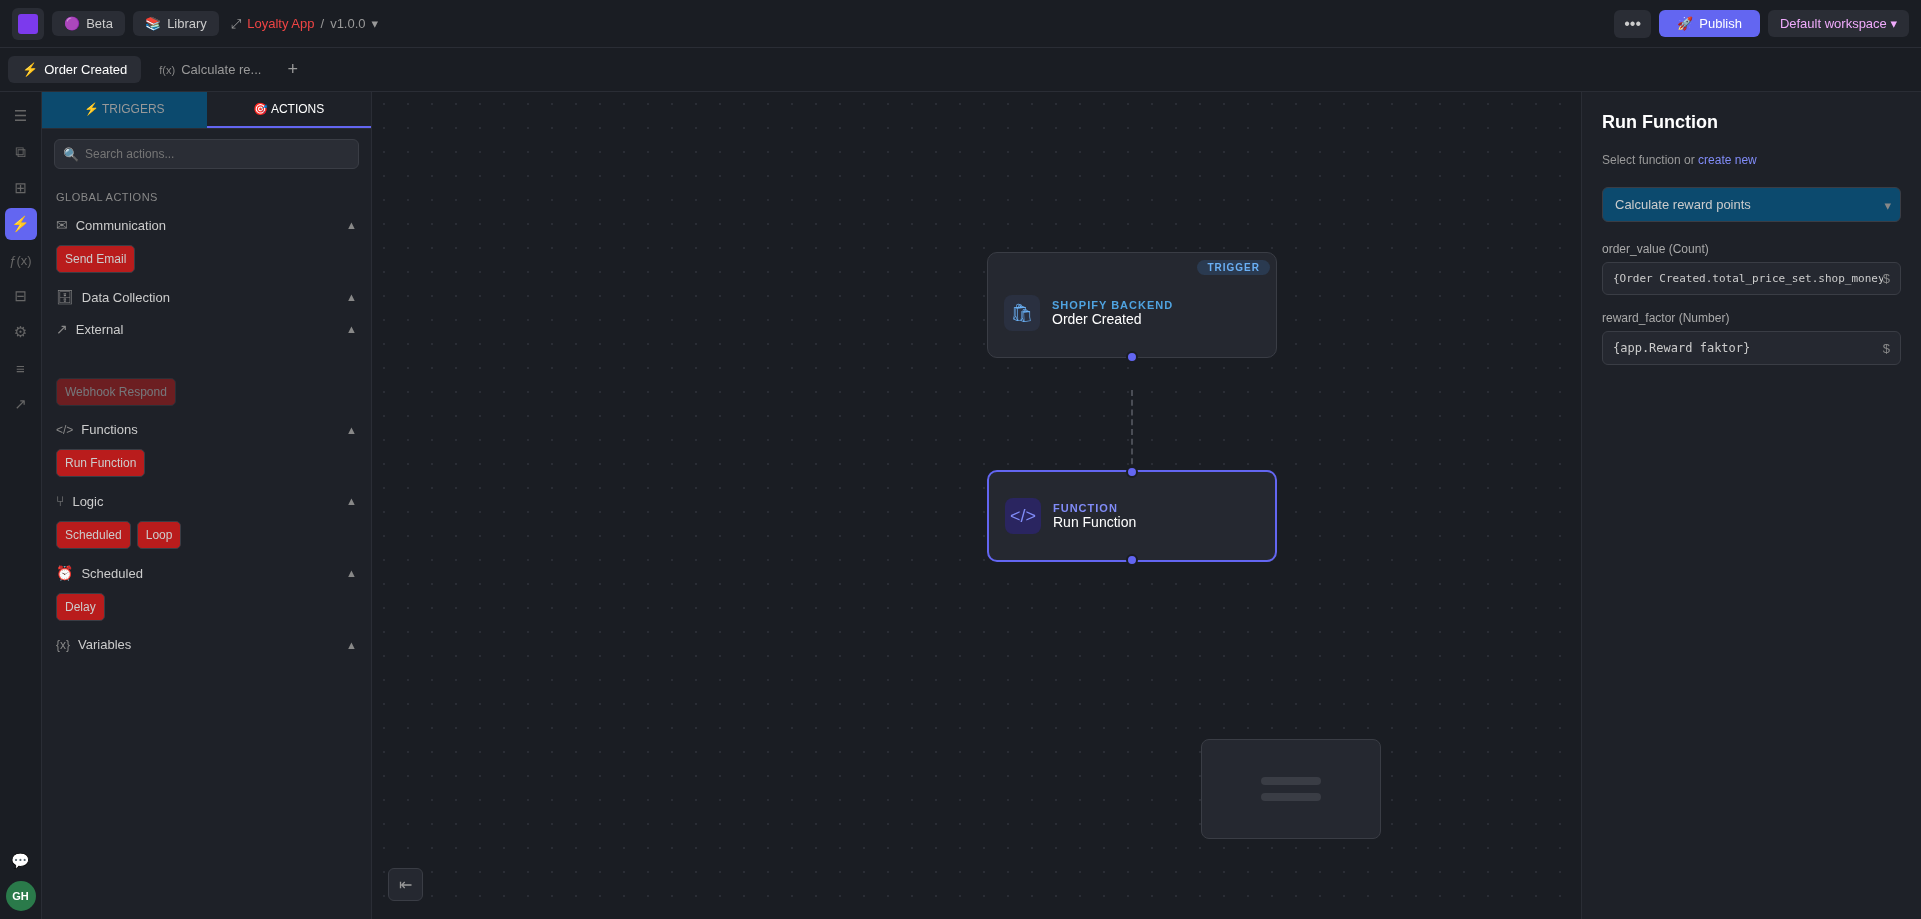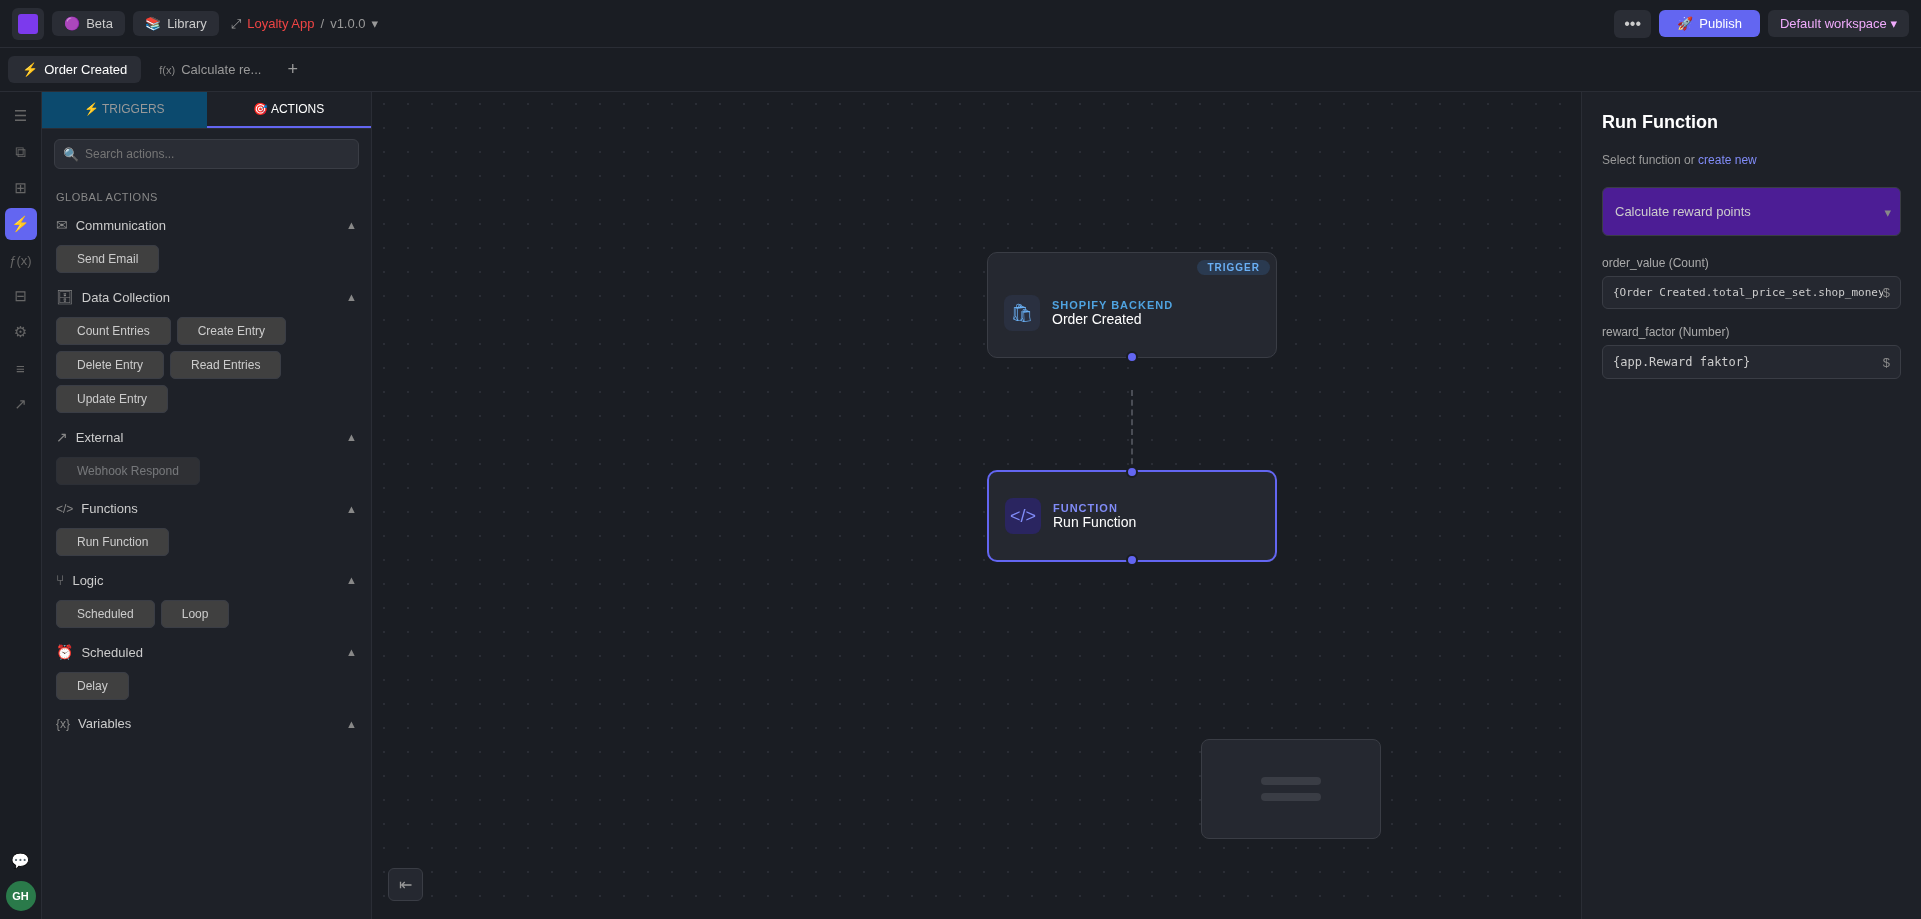--- a/index.html
+++ b/index.html
@@ -45,22 +45,22 @@
     .search-wrap { position: relative; }
     .search-icon-inner { position: absolute; left: 9px; top: 50%; transform: translateY(-50%); color: #666; font-size: 13px; }
 
     .actions-list { overflow-y: auto; flex: 1; padding-bottom: 20px; }
     .section-label { font-size: 11px; color: #888; text-transform: uppercase; padding: 12px 14px 6px; letter-spacing: 0.5px; }
     .section-header { display: flex; align-items: center; justify-content: space-between; padding: 8px 14px; cursor: pointer; }
     .section-header-left { display: flex; align-items: center; gap: 8px; font-size: 13px; color: #ccc; }
     .section-header-icon { font-size: 14px; color: #888; }
     .chevron { color: #888; font-size: 11px; }
     .action-items { display: flex; flex-wrap: wrap; gap: 6px; padding: 4px 14px 8px; }
-    .action-chip { padding: 6px 20px; border-radius: 5px; font-size: 12px; color: #ccc; cursor: pointer; border: 1px solid #3a3d45; background: #404040; }
-    .action-chip.disabled { opacity: 0.5; cursor: default; }
+    .action-chip { padding: 6px 8px; border-radius: 5px; font-size: 12px; color: #ccc; cursor: pointer; border: 1px solid #3a3d45; background: #b91c1c; }
+    .action-chip.disabled { opacity: 0.5; cursor: default; margin-top: 29px; }
 
     
     .canvas { flex: 1; background: #1a1d23; position: relative; overflow: hidden; background-image: radial-gradient(circle, #2a2d35 1px, transparent 1px); background-size: 24px 24px; }
     .canvas-content { position: absolute; top: 0; left: 0; width: 100%; height: 100%; }
 
     
     .node { position: absolute; border-radius: 10px; cursor: pointer; }
     .trigger-node { width: 290px; left: 615px; top: 160px; background: #252830; border: 1px solid #3a3d45; border-radius: 10px; }
     .trigger-badge { text-align: right; padding: 6px; }
     .trigger-badge-inner { display: inline-block; background: #2a3a50; color: #6ab0f5; font-size: 10px; font-weight: bold; padding: 2px 10px; border-radius: 10px; letter-spacing: 1px; }
@@ -84,21 +84,21 @@
 
     
     .canvas-tool { position: absolute; bottom: 18px; left: 16px; background: #252830; border: 1px solid #3a3d45; border-radius: 6px; padding: 6px 10px; cursor: pointer; color: #999; font-size: 16px; }
 
     
     .right-panel { width: 340px; background: #1e2128; border-left: 1px solid #2a2d35; padding: 20px; flex-shrink: 0; overflow-y: auto; }
     .rp-title { font-size: 18px; color: #fff; font-weight: 600; margin-bottom: 20px; }
     .rp-label { font-size: 12px; color: #999; margin-bottom: 20px; }
     .rp-label a { color: #818cf8; cursor: pointer; }
     .rp-select-wrap { position: relative; margin-bottom: 20px; }
-    .rp-select-wrap select { width: 100%; background: #4c1d95; border: 1px solid #3a3d45; border-radius: 6px; padding: 16px 12px; color: #ccc; font-size: 13px; appearance: none; cursor: pointer; outline: none; }
+    .rp-select-wrap select { width: 100%; background: #0c4a6e; border: 1px solid #3a3d45; border-radius: 6px; padding: 9px 12px; color: #ccc; font-size: 13px; appearance: none; cursor: pointer; outline: none; }
     .rp-select-chevron { position: absolute; right: 10px; top: 50%; transform: translateY(-50%); color: #888; pointer-events: none; }
     .rp-field-label { font-size: 12px; color: #aaa; margin-bottom: 6px; margin-top: 16px; }
     .rp-input-row { display: flex; align-items: center; background: #252830; border: 1px solid #3a3d45; border-radius: 6px; padding: 0 10px; margin-bottom: 4px; }
     .rp-input-row input { flex: 1; background: none; border: none; color: #ccc; font-size: 12px; padding: 9px 0; outline: none; font-family: monospace; }
     .rp-input-dollar { color: #888; font-size: 13px; }
 
     
     ::-webkit-scrollbar { width: 4px; }
     ::-webkit-scrollbar-track { background: #1e2128; }
     ::-webkit-scrollbar-thumb { background: #3a3d45; border-radius: 2px; }
@@ -197,27 +197,20 @@
         <div class="action-chip">Send Email</div>
       </div>
 
       <div class="section-header">
         <div class="section-header-left">
           <span class="section-header-icon">🗄</span>
           <span>Data Collection</span>
         </div>
         <span class="chevron">▲</span>
       </div>
-      <div class="action-items">
-        <div class="action-chip">Count Entries</div>
-        <div class="action-chip">Create Entry</div>
-        <div class="action-chip">Delete Entry</div>
-        <div class="action-chip">Read Entries</div>
-        <div class="action-chip">Update Entry</div>
-      </div>
 
       <div class="section-header">
         <div class="section-header-left">
           <span class="section-header-icon">↗</span>
           <span>External</span>
         </div>
         <span class="chevron">▲</span>
       </div>
       <div class="action-items">
         <div class="action-chip disabled">Webhook Respond</div>

